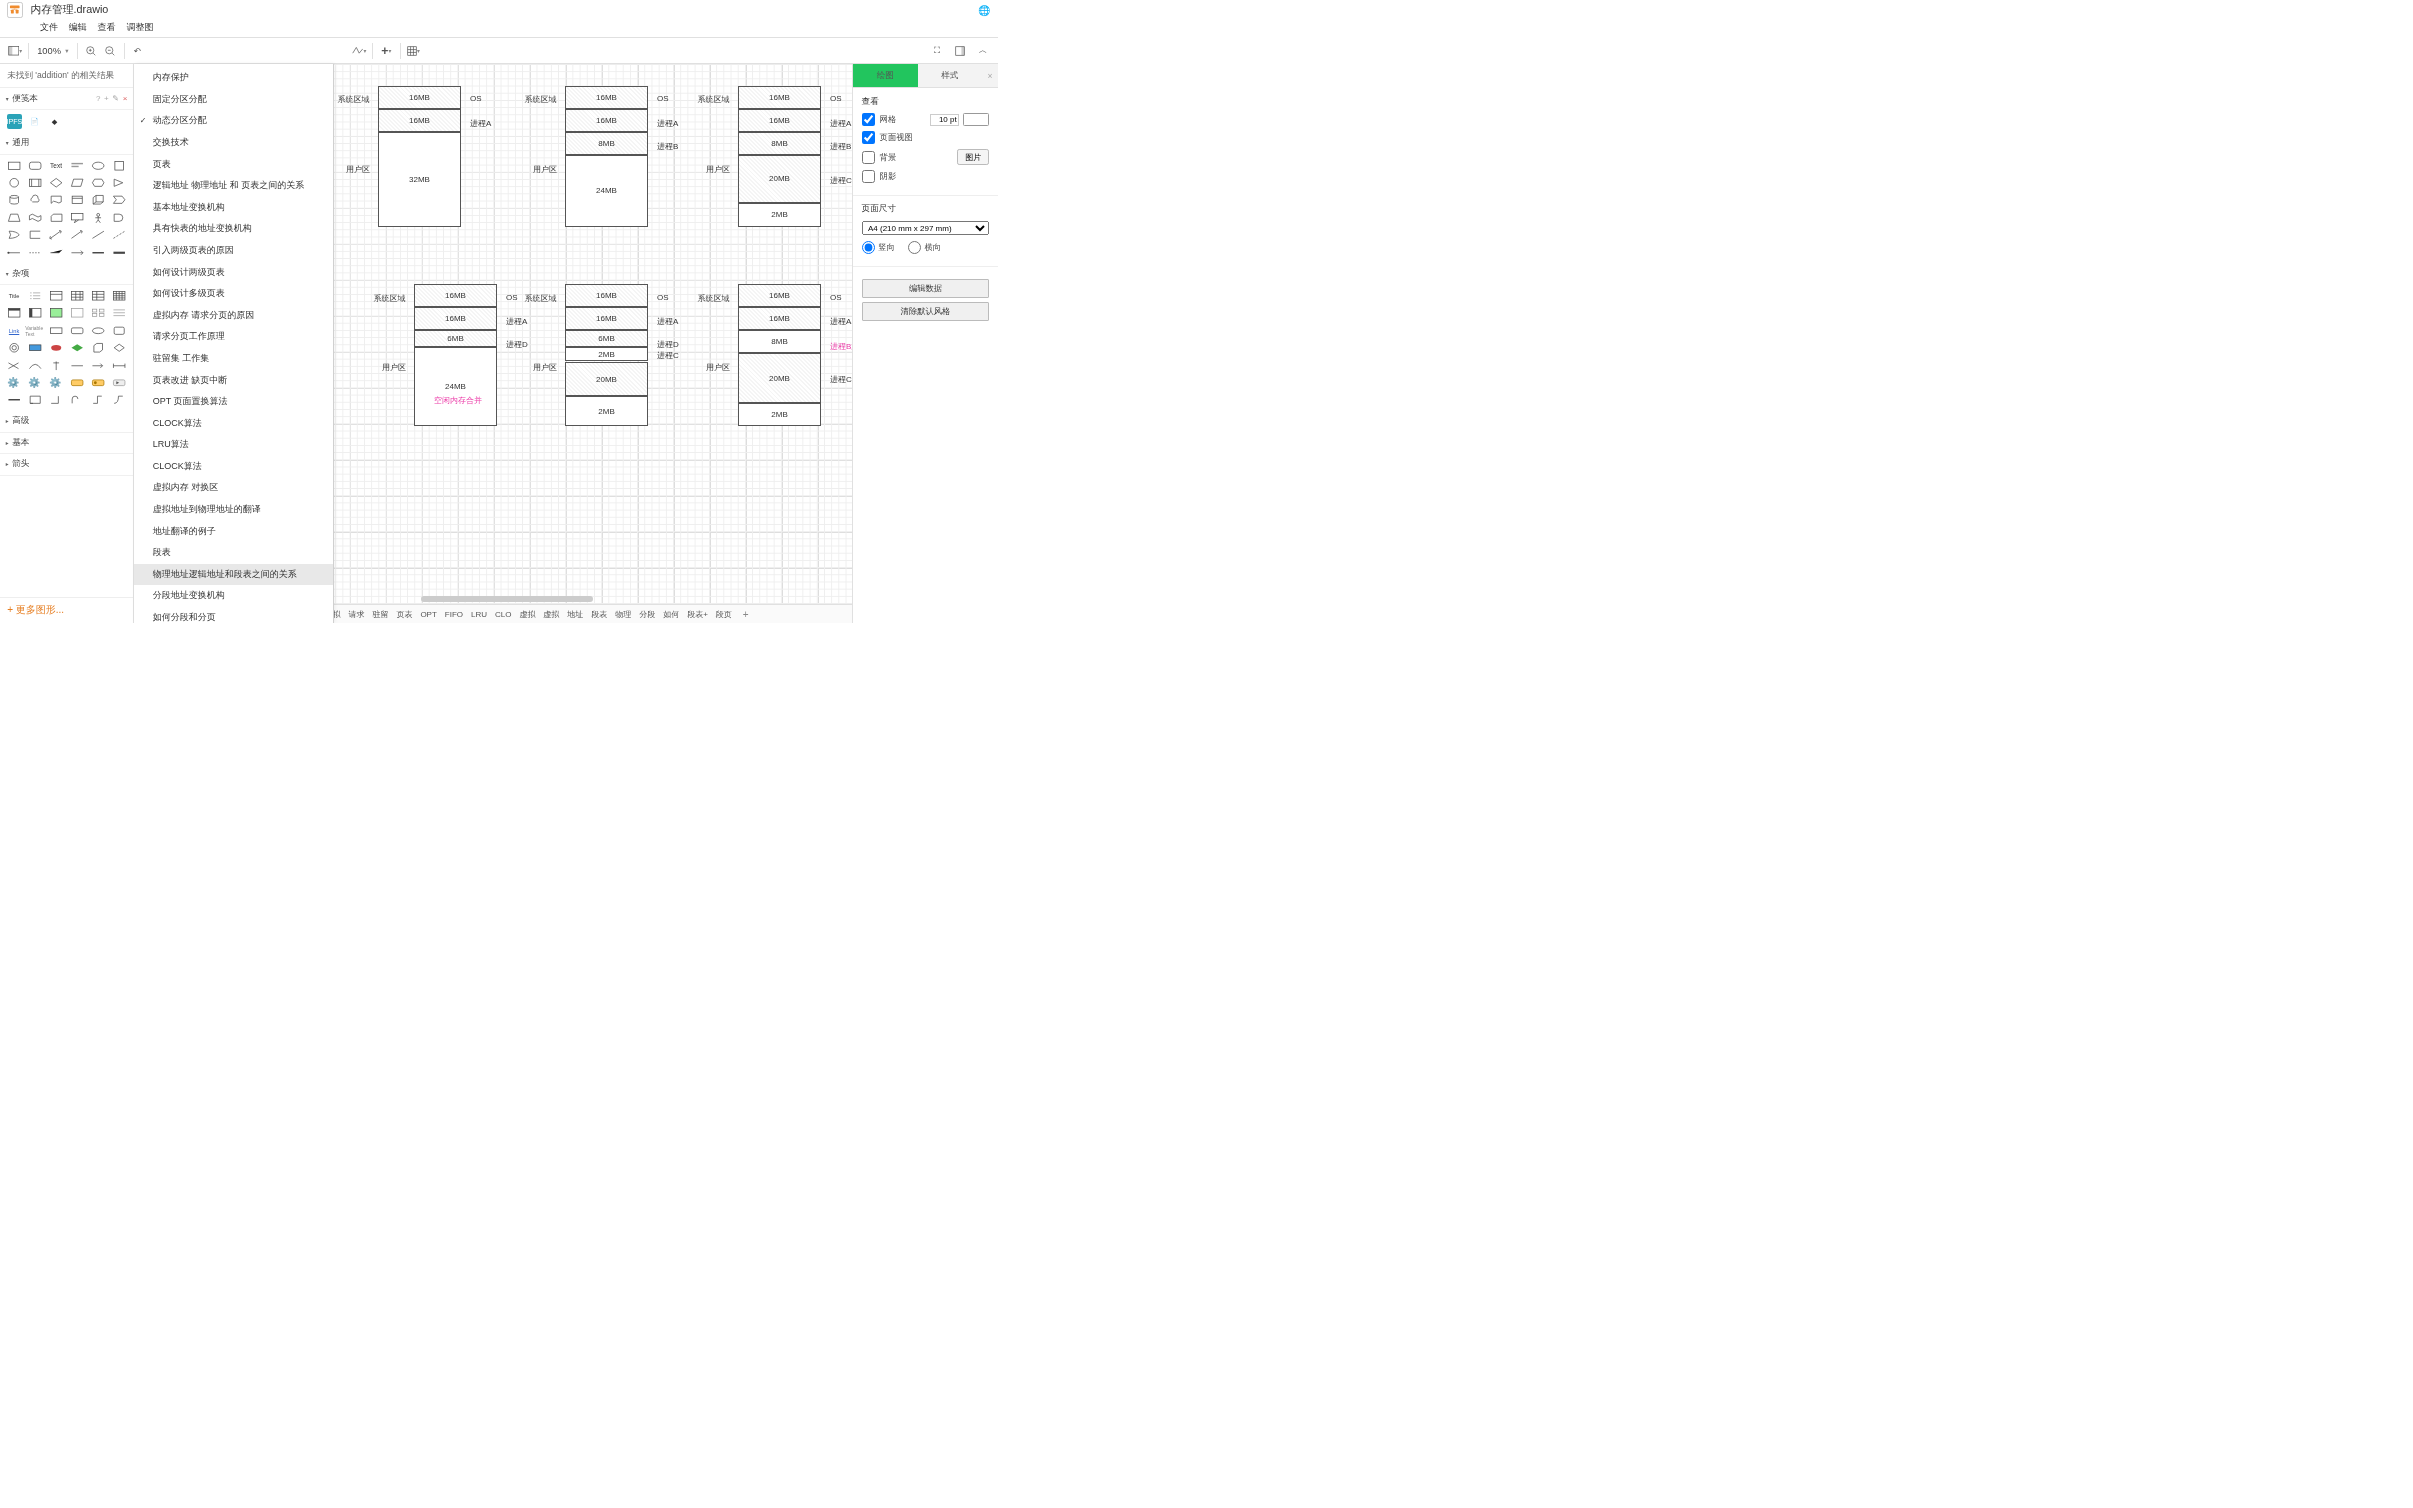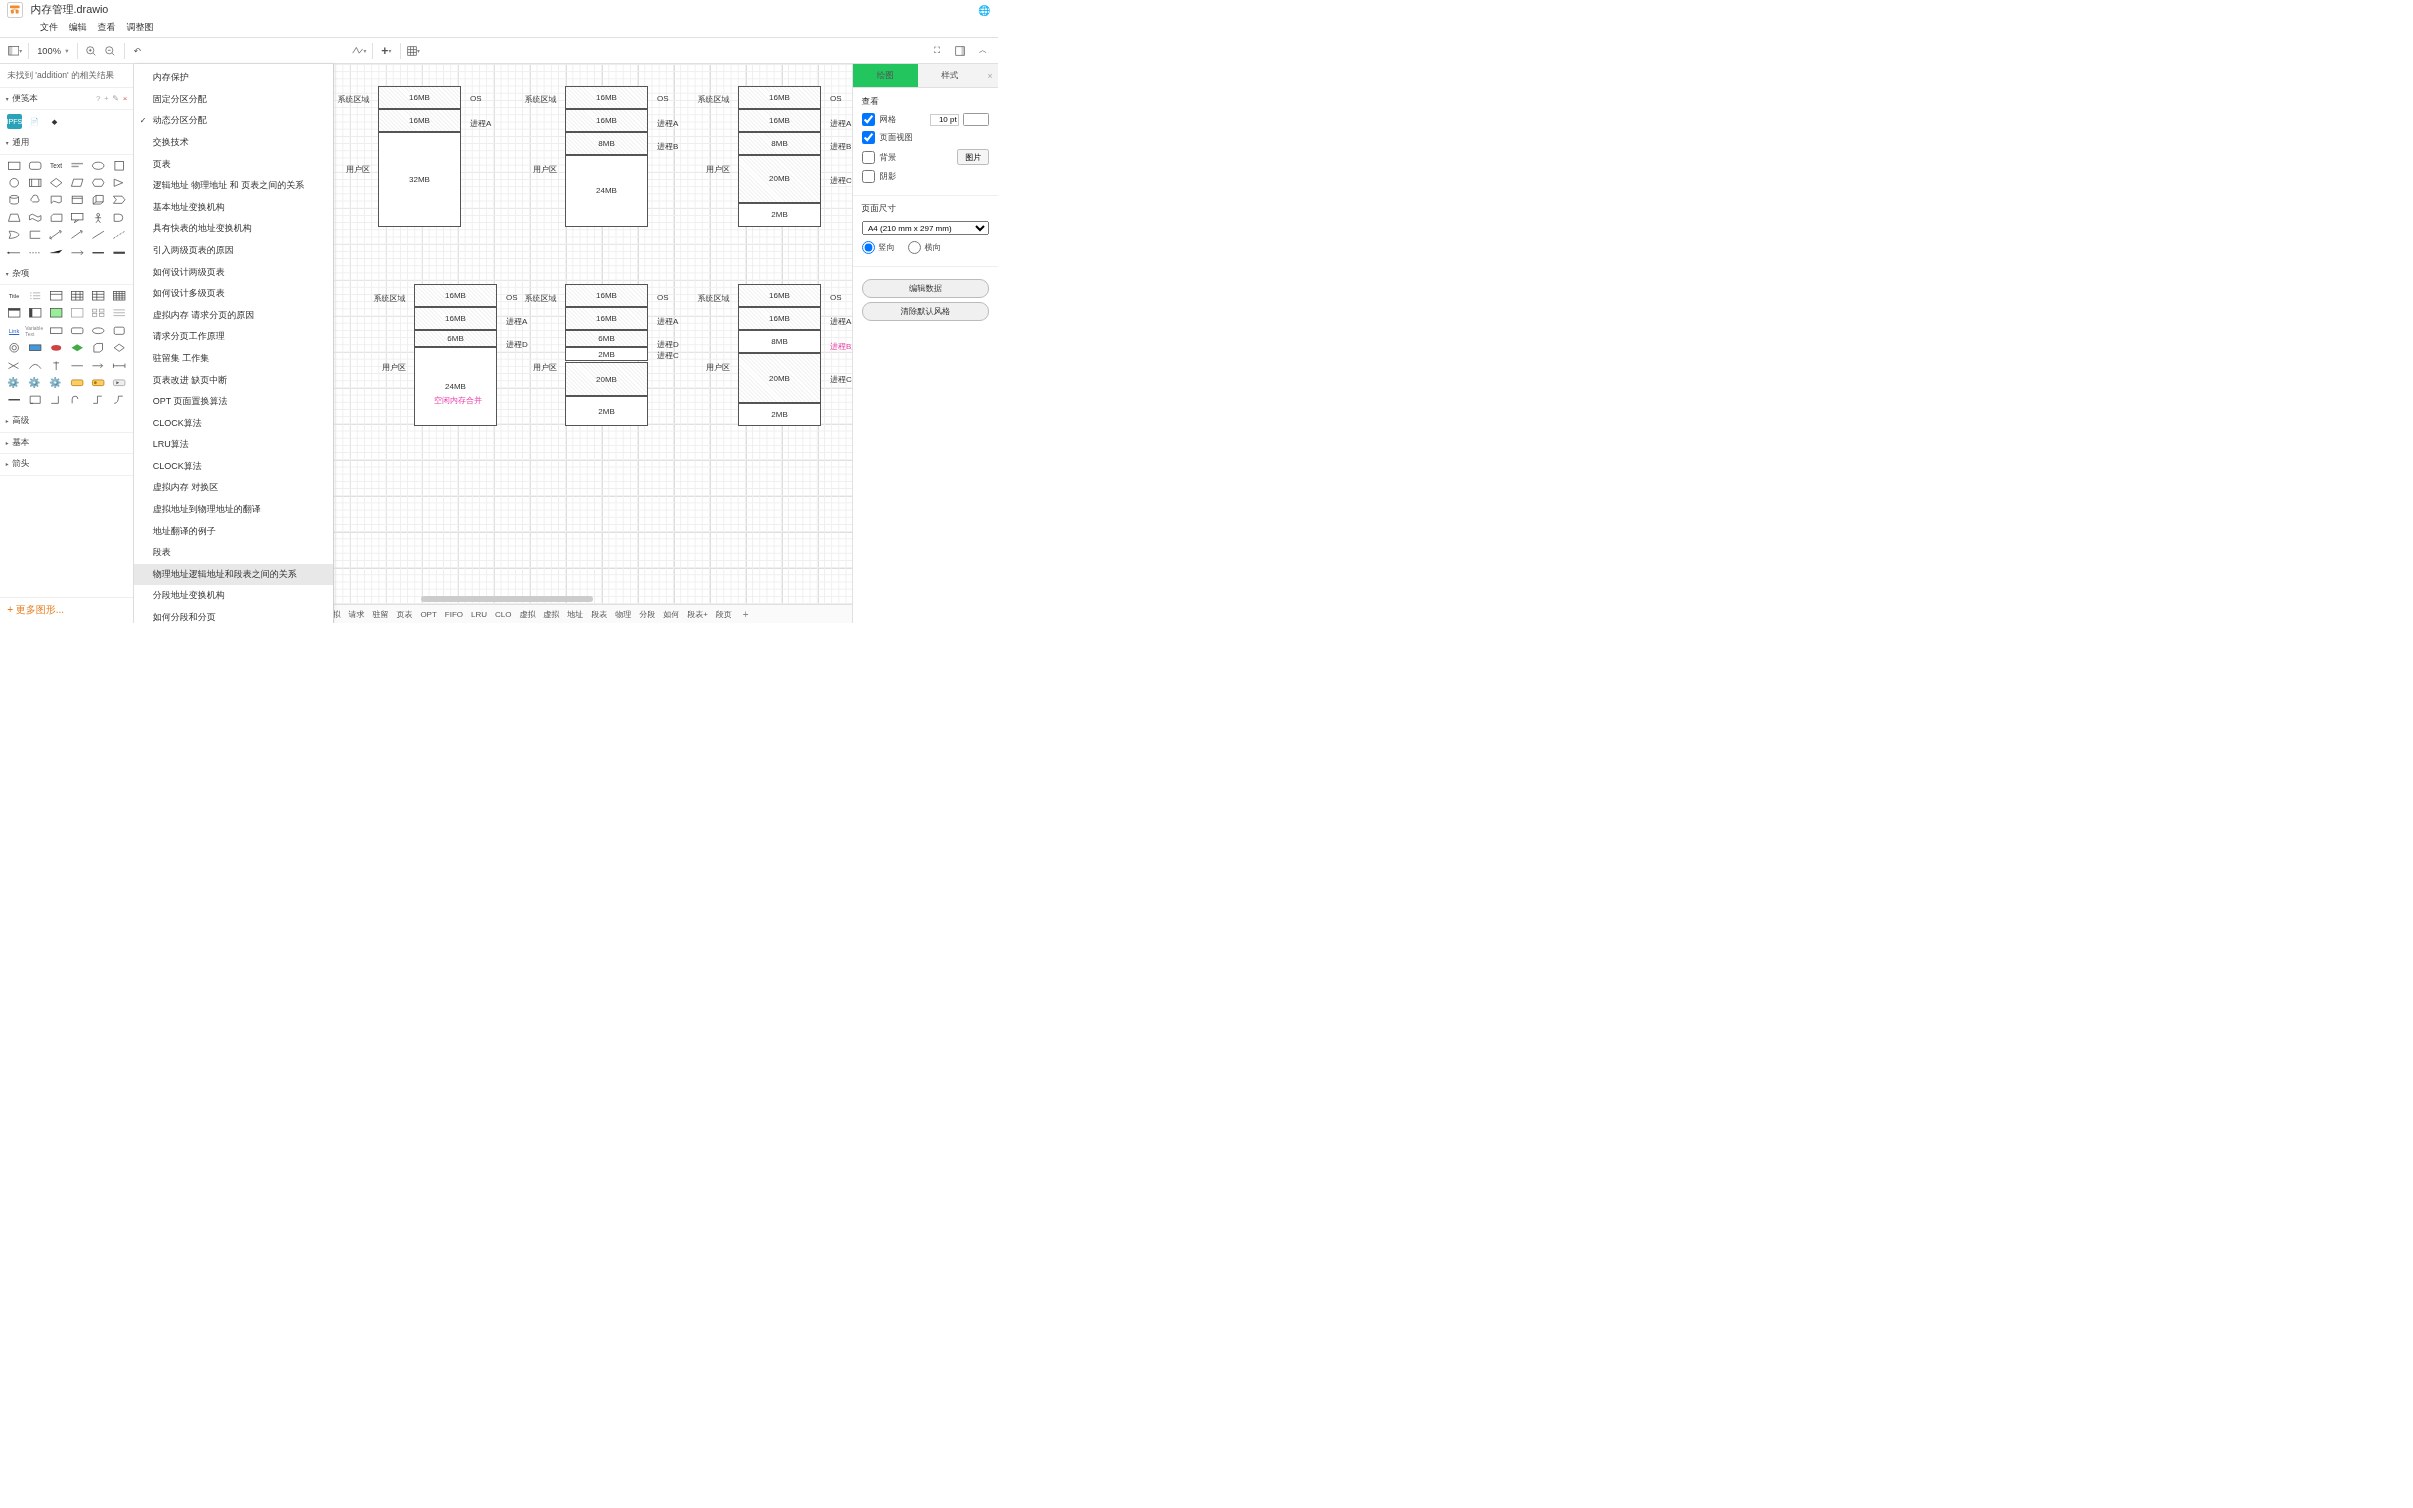--- a/index.html
+++ b/index.html
@@ -74,21 +74,21 @@
 .rtab-close{width:16px;display:flex;align-items:center;justify-content:center;color:#aaa;background:#f3f3f3;}
 .rsection{padding:7.2px 8.6px;border-bottom:0.7px solid #eee;}
 .rsection h4{font-size:8.6px;font-weight:500;color:#333;margin-bottom:5.7px;}
 .rrow{display:flex;align-items:center;margin-bottom:5px;font-size:8.3px;color:#444;}
 .rrow input[type=checkbox]{margin-right:5px;}
 .rrow input[type=radio]{margin-right:3.6px;}
 .rrow .spacer{flex:1;}
 .numfield{width:29px;border:0.7px solid #ccc;text-align:right;padding:0.7px 1.4px;font-size:8px;}
 .swatch{width:26px;height:13px;border:0.7px solid #999;background:#fff;border-radius:1.4px;}
 .btn{border:0.7px solid #bbb;background:#f5f5f5;border-radius:2.2px;padding:1.4px 7.2px;font-size:8px;}
-.fullbtn{border:0.7px solid #bbb;background:#f0f0f0;border-radius:9px;padding:2.9px 0;text-align:center;font-size:8.3px;margin-top:4.3px;}
+.fullbtn{border:0.7px solid #bbb;background:#f0f0f0;border-radius:1px;padding:2.9px 0;text-align:center;font-size:8.3px;margin-top:4.3px;}
 select{width:100%;font-size:8px;padding:0.7px 1.4px;}
 
 
 .hscroll{position:absolute;left:215px;right:7.2px;bottom:20px;height:7.2px;}
 .hscroll .thumb{position:absolute;left:72px;width:172px;height:5.7px;background:#ccc;border-radius:2.9px;}
 </style>
 </head>
 <body>
 
 <div class="titlebar">

